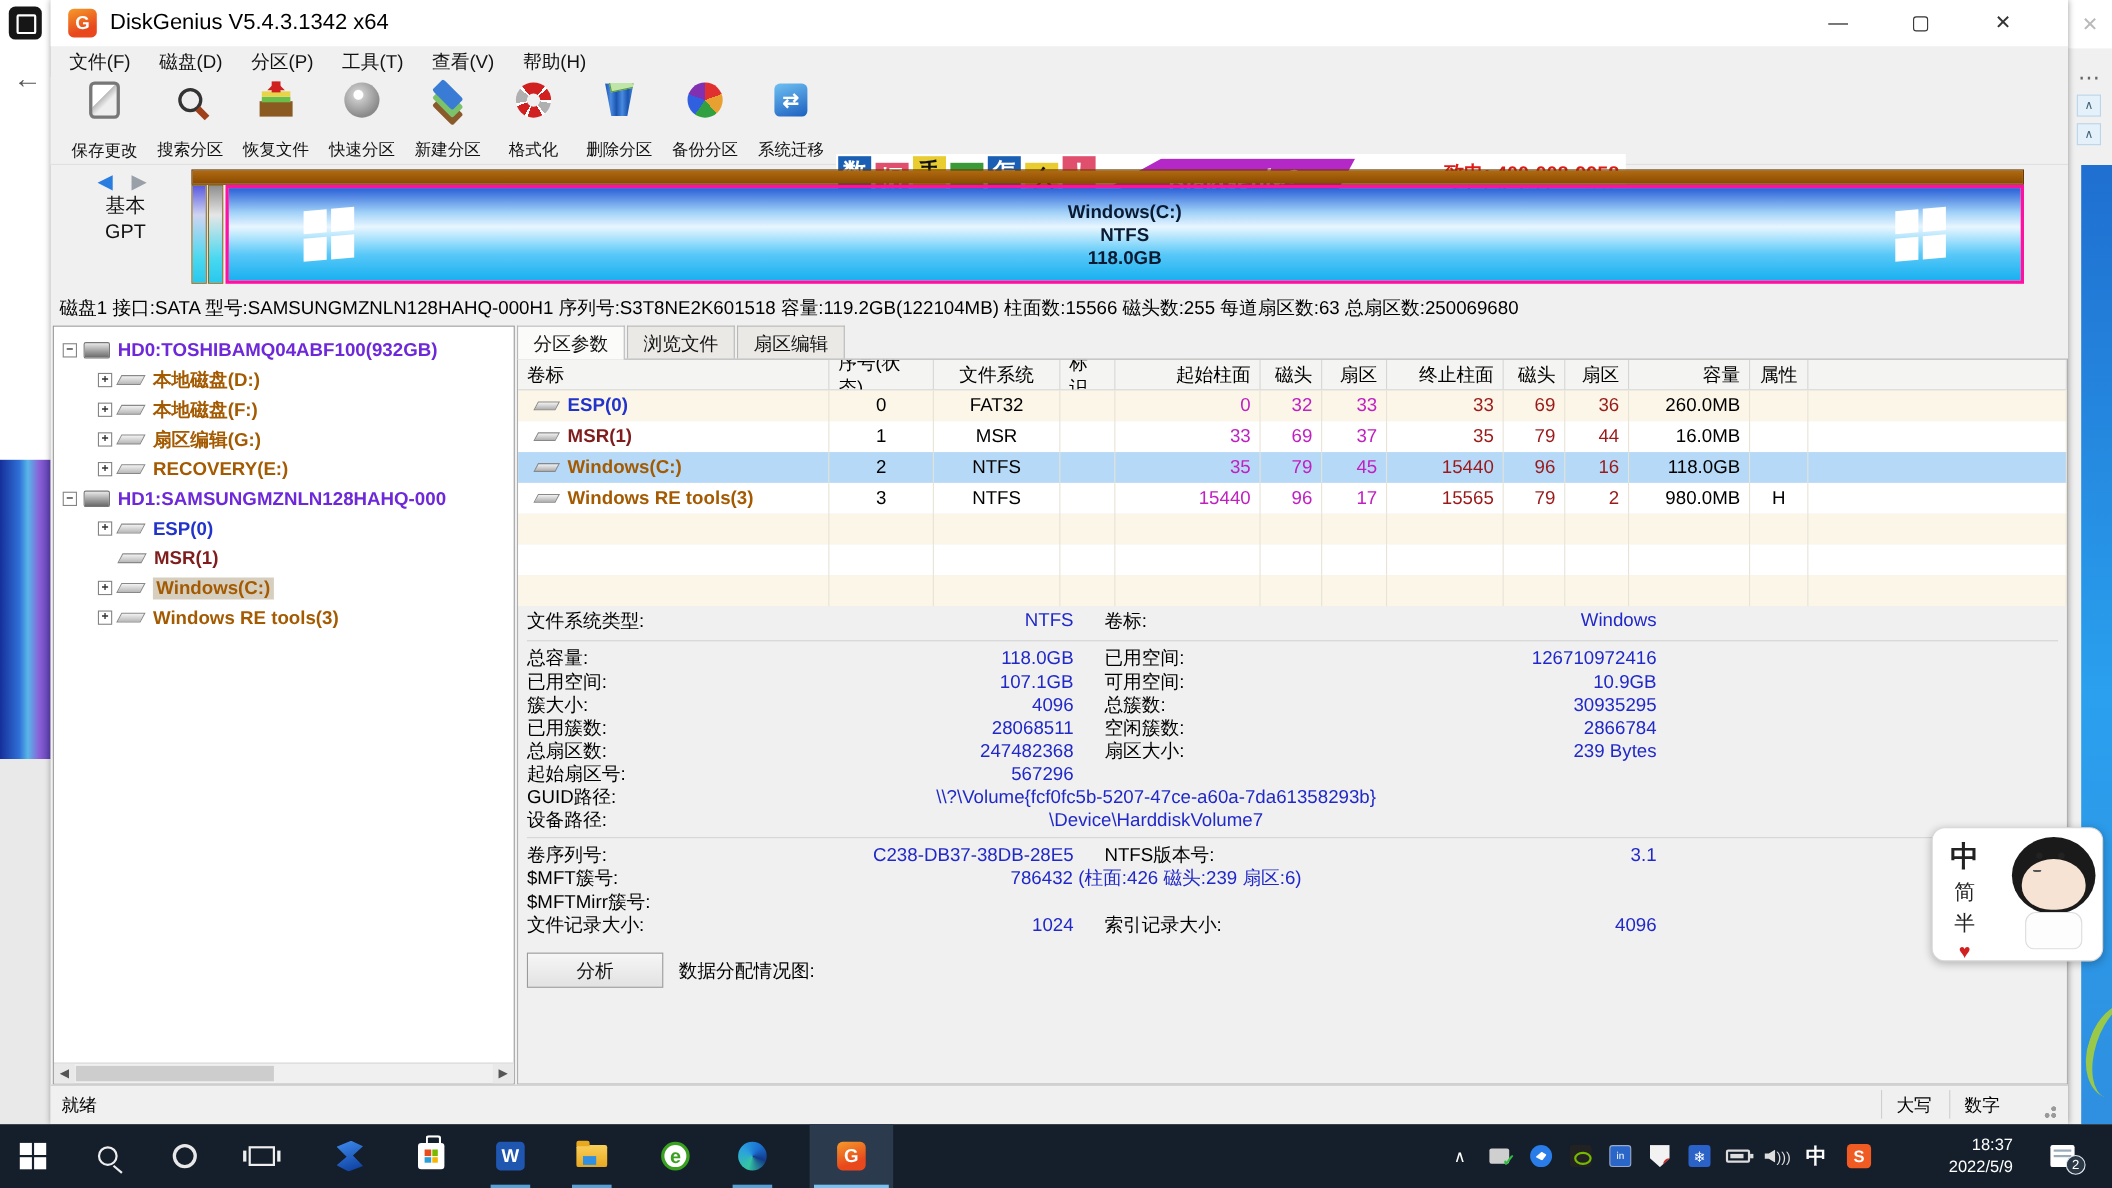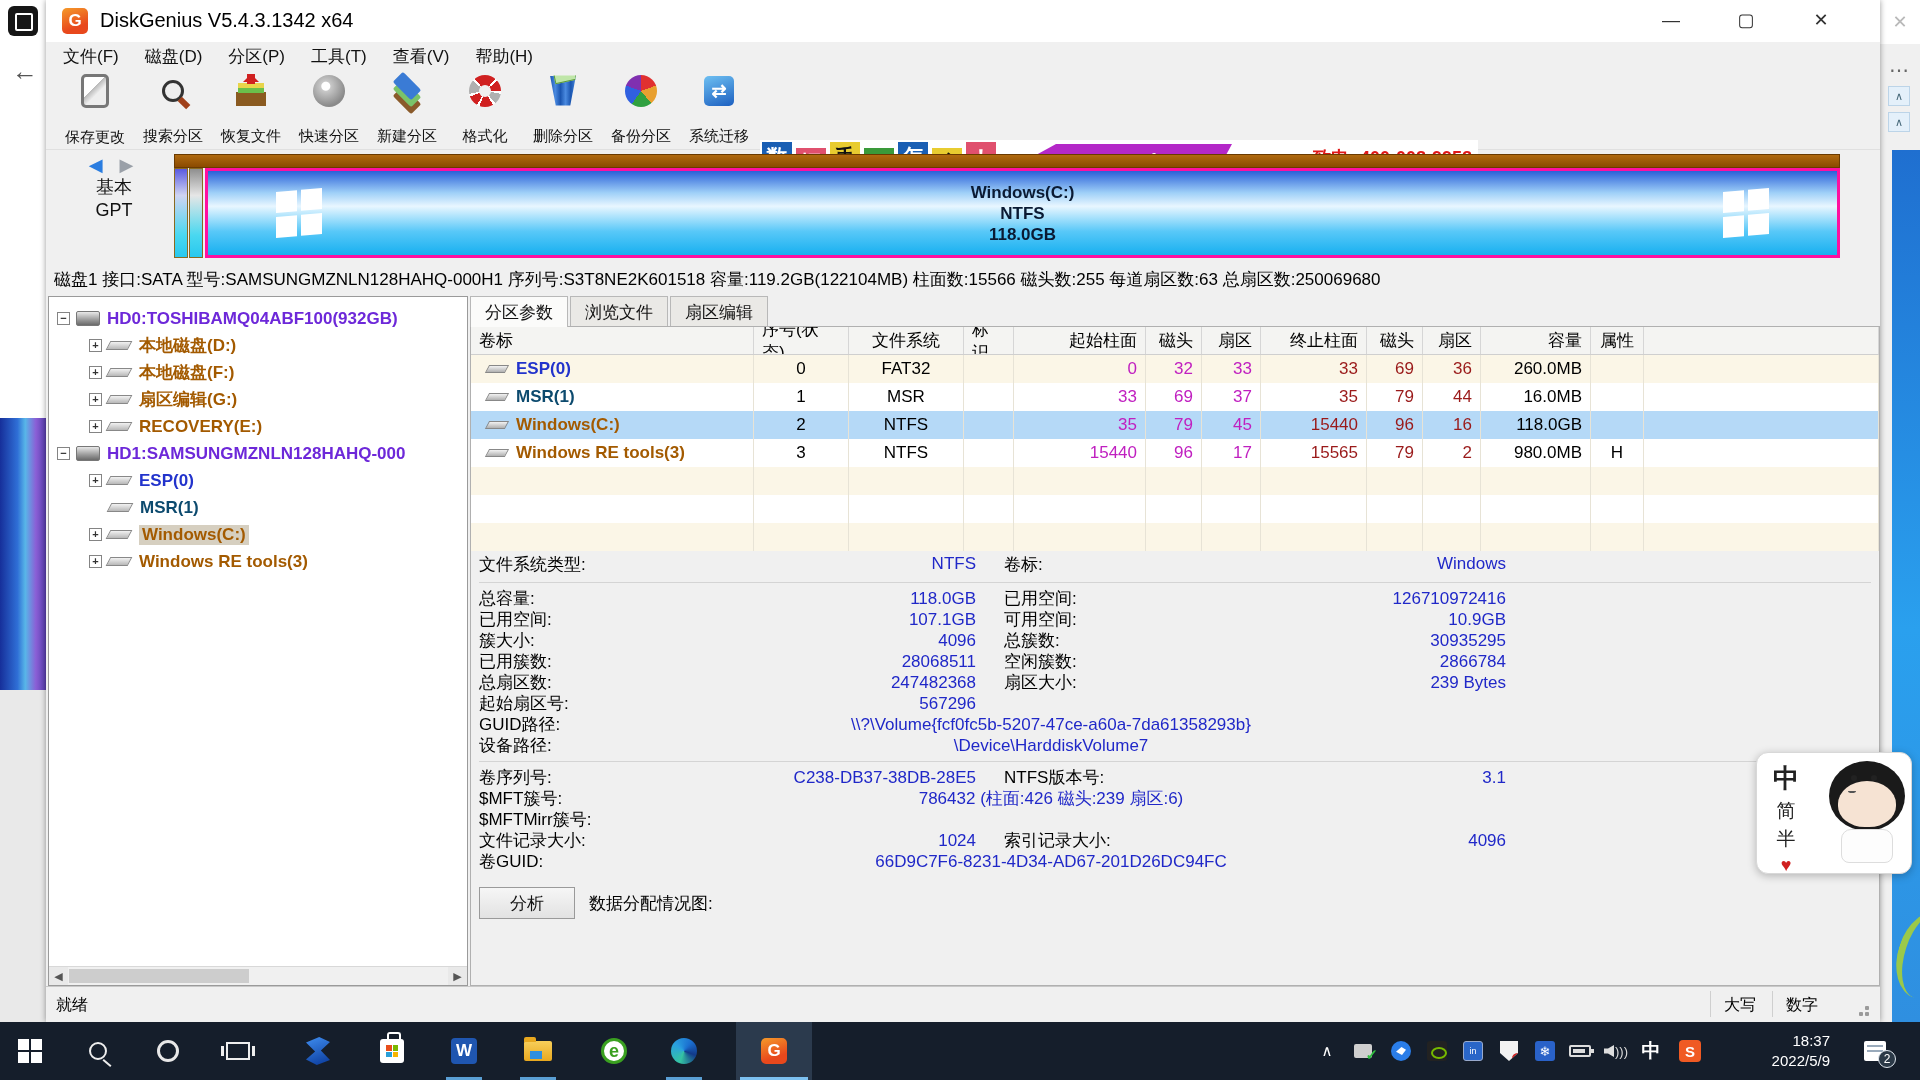--- a/index.html
+++ b/index.html
@@ -79,21 +79,21 @@
 .wf-l{left:68px}.wf-r{right:68px}
 
 .dinfo{position:absolute;left:8px;top:268px;font-size:17px;color:#000;white-space:nowrap}
 
 .tree{position:absolute;left:2px;top:296px;width:420px;height:690px;background:#fff;border:1px solid #9a9a9a;overflow:hidden}
 .titem{position:relative;height:27px;display:flex;align-items:center;font-size:17px;font-weight:bold;white-space:nowrap}
 .ebox{width:13px;height:13px;border:1px solid #848484;background:#fff;color:#333;font-size:11px;line-height:11px;text-align:center;margin-right:6px;flex:none}
 .ico-disk{width:24px;height:15px;border-radius:2px;background:linear-gradient(180deg,#e8e8e8,#9a9a9a 60%,#6a6a6a);border:1px solid #777;margin-right:7px;flex:none}
 .ico-part{width:22px;height:9px;background:linear-gradient(180deg,#f2f2f2,#b8b8b8);border:1px solid #888;transform:skewX(-28deg);margin-right:9px;flex:none}
 .ind1{padding-left:8px}.ind2{padding-left:40px}
-.c-black{color:#6d28d9}.c-brown{color:#a35a00}.c-blue{color:#2233cc}.c-gray{color:#0c4a6e}
+.c-black{color:#6d28d9}.c-brown{color:#a35a00}.c-blue{color:#2233cc}.c-gray{color:#7f1d1d}
 .tsel{background:#d6cfc0;padding:0 3px}
 .hscroll{position:absolute;left:0;bottom:0;width:100%;height:19px;background:#f0f0f0;border-top:1px solid #d8d8d8}
 .hscroll .sa{position:absolute;top:0;width:19px;height:18px;background:#e9e9e9;color:#555;font-size:11px;text-align:center;line-height:18px}
 .hscroll .thumb{position:absolute;left:20px;top:2px;width:180px;height:14px;background:#cdcdcd}
 
 .rp{position:absolute;left:424px;top:296px;width:1410px;height:690px}
 .tabs{position:absolute;left:0;top:0;height:30px;display:flex;font-size:17px}
 .tab{padding:4px 14px;border:1px solid #b8b8b8;border-bottom:none;background:#eae9e6;color:#111;margin-right:2px}
 .tab.act{background:#fbfbfa;position:relative;z-index:2;height:31px}
 .rpc{position:absolute;left:0;top:30px;width:1410px;height:660px;border:1px solid #b0b0b0;background:#f0f0f0;overflow:hidden}
@@ -110,21 +110,21 @@
 
 .det{position:absolute;left:0;top:224px;width:1408px}
 .drow{display:flex;align-items:center;height:21px;font-size:17px;padding-left:8px;white-space:nowrap}
 .dl{width:292px;color:#000}
 .dv1{width:205px;text-align:right;color:#2028c8}
 .dl2{margin-left:28px;width:230px;color:#000}
 .dv2{width:272px;text-align:right;color:#2028c8}
 .dvfull{width:560px;text-align:center;color:#2028c8}
 .dsep{height:1px;background:#d4d4d4;margin:5px 8px 5px 8px}
 .anl{display:flex;align-items:center;margin:14px 0 0 8px;height:34px}
-.anlbtn{width:96px;height:32px;background:linear-gradient(180deg,#f6f6f6,#e2e2e2);border:1px solid #9a9a9a;font-size:17px;color:#111;display:flex;align-items:center;justify-content:center}
+.anlbtn{width:124px;height:32px;background:linear-gradient(180deg,#f6f6f6,#e2e2e2);border:1px solid #9a9a9a;font-size:17px;color:#111;display:flex;align-items:center;justify-content:center}
 .anllab{margin-left:14px;font-size:17px;color:#000}
 
 .sbar{position:absolute;left:0;top:986px;width:1834px;height:36px;background:#f0f0f0;border-top:1px solid #c8c8c8;font-size:16px;color:#000}
 .sbar .ready{position:absolute;left:10px;top:8px}
 .sbar .sep{position:absolute;top:4px;width:1px;height:26px;background:#cfcfcf}
 .sbar .caps{position:absolute;left:1678px;top:8px}
 .sbar .nums{position:absolute;left:1740px;top:8px}
 .grip{position:absolute;left:1806px;top:14px;width:18px;height:16px;background:
  radial-gradient(circle at 15px 13px,#9a9a9a 2px,transparent 2.5px),
  radial-gradient(circle at 9px 13px,#9a9a9a 2px,transparent 2.5px),
@@ -616,24 +616,20 @@
           </div>
           <div class="drow">
             <span class="dl">$MFTMirr簇号:</span>
           </div>
           <div class="drow">
             <span class="dl">文件记录大小:</span>
             <span class="dv1">1024</span>
             <span class="dl2">索引记录大小:</span>
             <span class="dv2">4096</span>
           </div>
-          <div class="drow">
-            <span class="dl">卷GUID:</span>
-            <span class="dvfull">66D9C7F6-8231-4D34-AD67-201D26DC94FC</span>
-          </div>
           <div class="anl">
             <div class="anlbtn">分析</div>
             <div class="anllab">数据分配情况图:</div>
           </div>
         </div>
 
       </div>
     </div>
 
     <div class="sbar">

